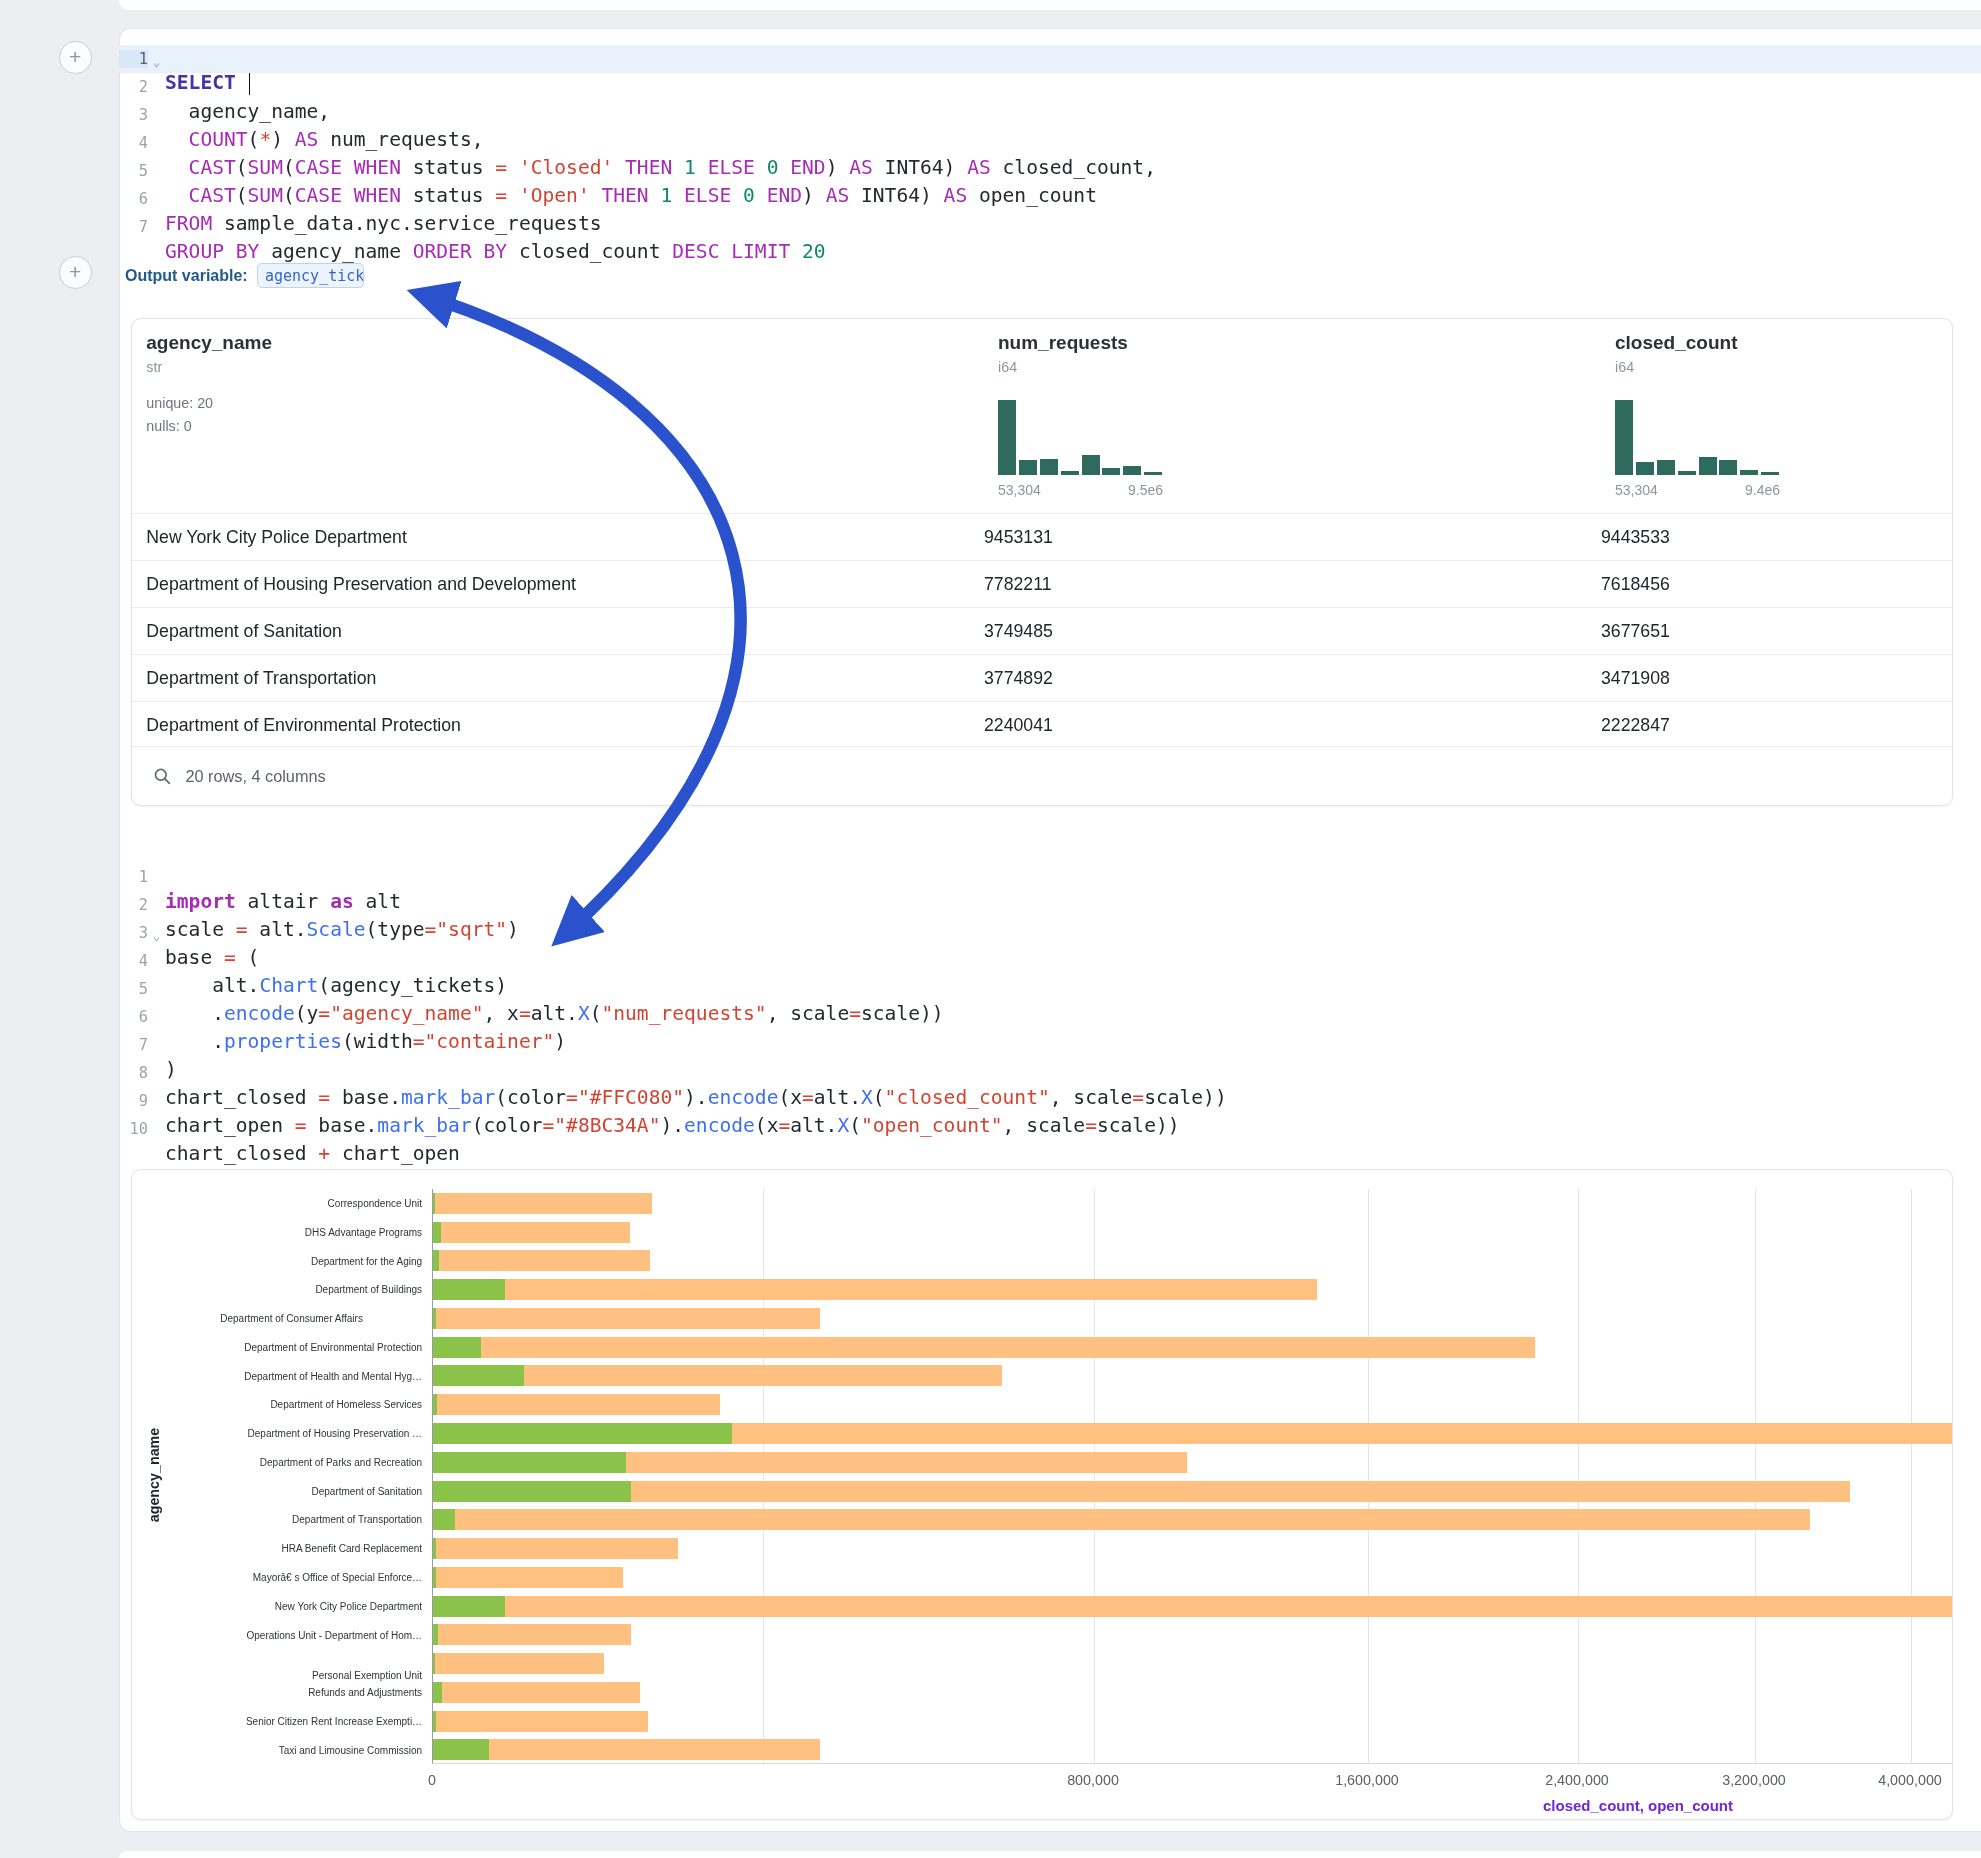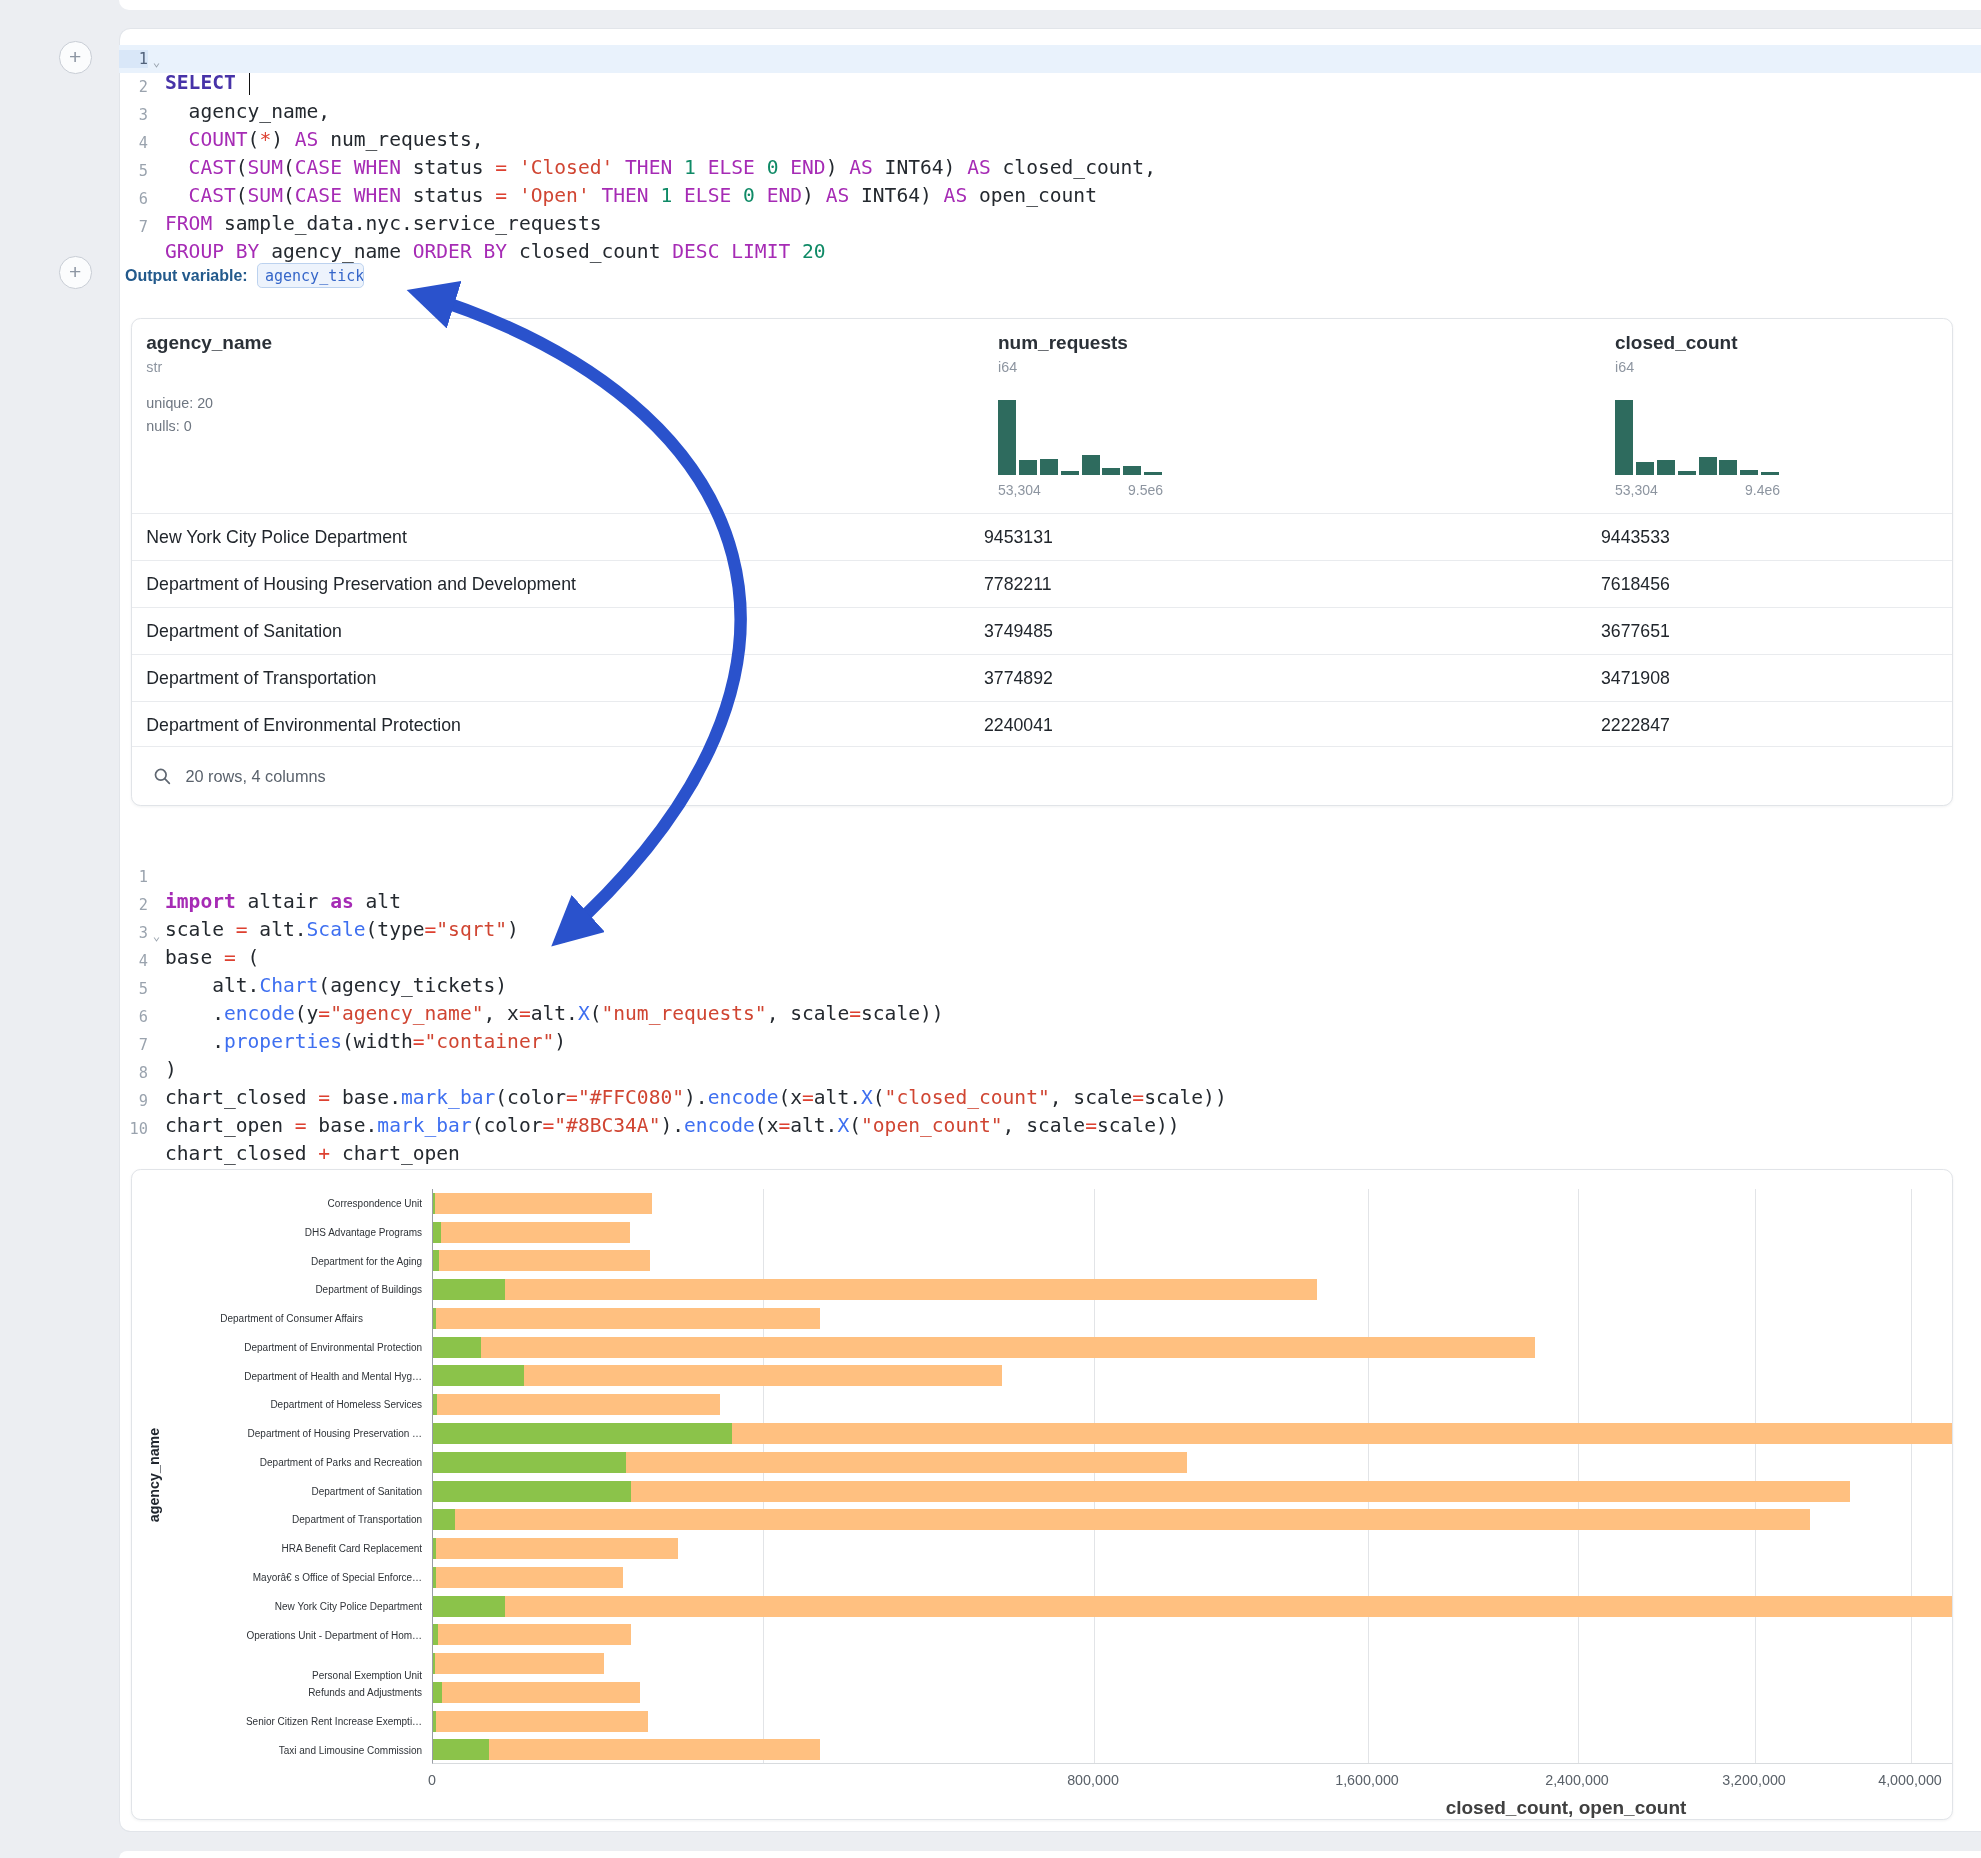--- a/index.html
+++ b/index.html
@@ -69,21 +69,21 @@
                 font-size:14.3px;font-weight:bold;color:#20262e;}
   #chart-ylabels{position:absolute;left:0;top:19px;width:293px;height:575px;}
   .y-label{position:absolute;left:29px;right:2.9px;text-align:right;font-size:10px;color:#2f3338;white-space:nowrap;}
   #chart-plot{position:absolute;left:300px;top:19px;width:1522px;height:575px;border-left:1px solid #989da3;
               border-bottom:1px solid #d8dbde;overflow:hidden;}
   .gridline{position:absolute;top:0;bottom:0;width:1px;background:#e2e4e7;}
   .bar{position:absolute;left:0;height:21px;}
   .y-tick{position:absolute;left:0;width:6.7px;height:1px;background:#73787d;}
   #chart-xlabels{position:absolute;left:0;top:602px;right:0;height:19px;}
   .x-tick-label{position:absolute;top:0;transform:translateX(-50%);font-size:14.3px;color:#5a6169;}
-  #chart-xtitle{position:absolute;top:627px;left:1434px;transform:translateX(-50%);font-size:19px;font-weight:bold;color:#404040;}
+  #chart-xtitle{position:absolute;top:627px;left:1506px;transform:translateX(-50%);font-size:15px;font-weight:bold;color:#6d28d9;}
 
   #arrow-overlay{position:absolute;left:0;top:0;width:1982px;height:1858px;pointer-events:none;z-index:50;}
 </style>
 </head>
 <body>
 
 <div class="screen">
   <div class="top-sliver"></div>
   <div class="main-panel"></div>
   <div class="bottom-sliver"></div>

